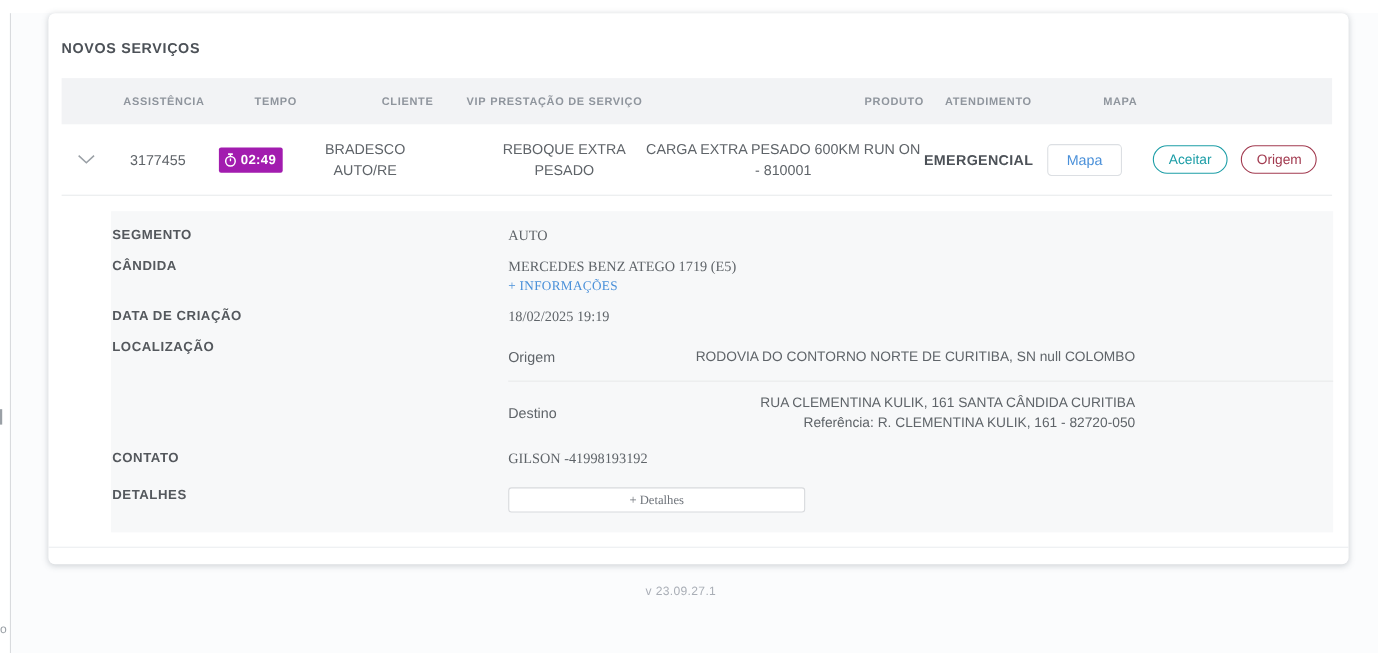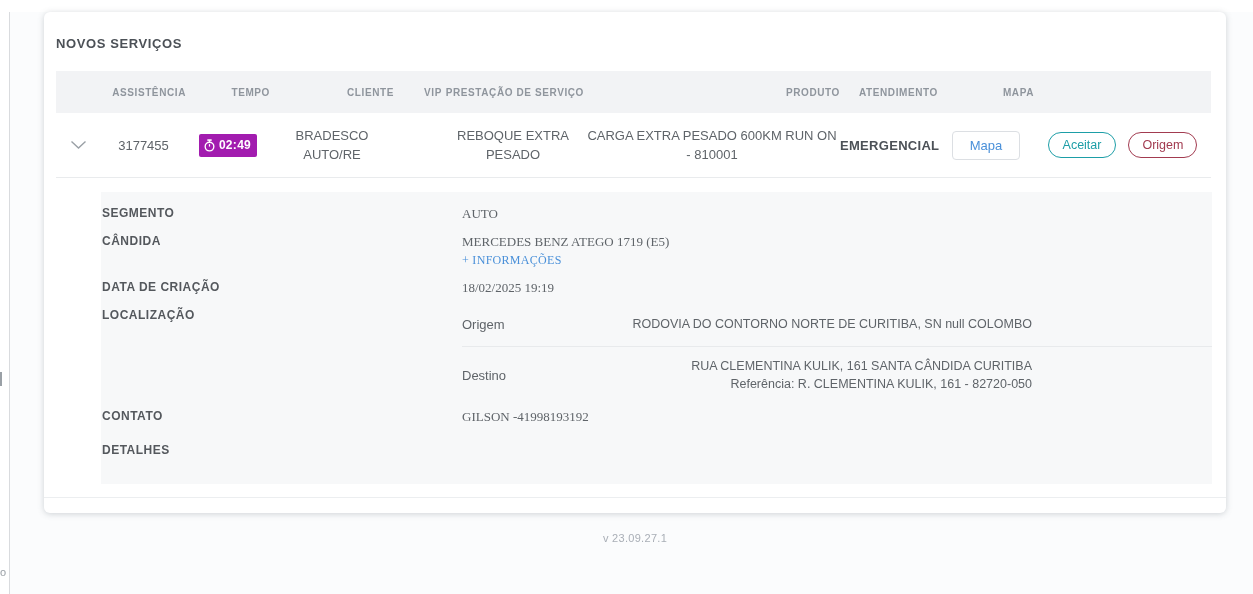--- a/index.html
+++ b/index.html
@@ -85,21 +85,21 @@
   .btn-detalhes {
     width: 270px; height: 23px; background: #ffffff;
     border: 1px solid #d8dadd; border-radius: 3px;
     font-size: 11.5px; color: #6e737a; font-family: inherit; cursor: pointer;
   }
   .detalhes-row { margin-top: 6px; }
 
   .card-bottom-divider { position: absolute; left: 0; right: 0; bottom: 15px; height: 1px; background: #eceef0; }
 
   .version {
-    position: absolute; left: 44px; top: 532px; width: 1182px;
+    position: absolute; left: 28px; top: 532px; width: 1182px;
     text-align: center; font-size: 11px; color: #a9aeb6; letter-spacing: 0.3px;
   }
 </style>
 </head>
 <body>
 
 <div class="top-strip"></div>
 <div class="left-strip"></div>
 <div class="edge-mark-1"></div>
 <div class="edge-mark-2">o</div>
@@ -192,20 +192,23 @@
       </div>
     </div>
 
     <div class="drow">
       <div class="dlabel">CONTATO</div>
       <div class="dvalue">GILSON -41998193192</div>
     </div>
 
     <div class="drow detalhes-row">
       <div class="dlabel">DETALHES</div>
+      <div class="dvalue">
+        <button class="btn-detalhes">+ Detalhes</button>
+      </div>
     </div>
 
   </div>
 
   <div class="card-bottom-divider"></div>
 </div>
 
 <div class="version">v 23.09.27.1</div>
 
 </body></html>

